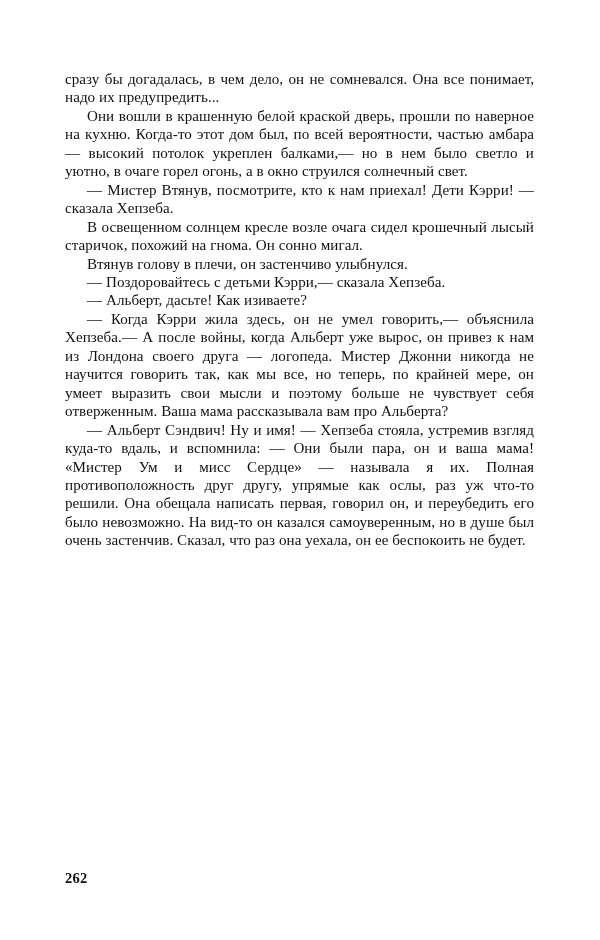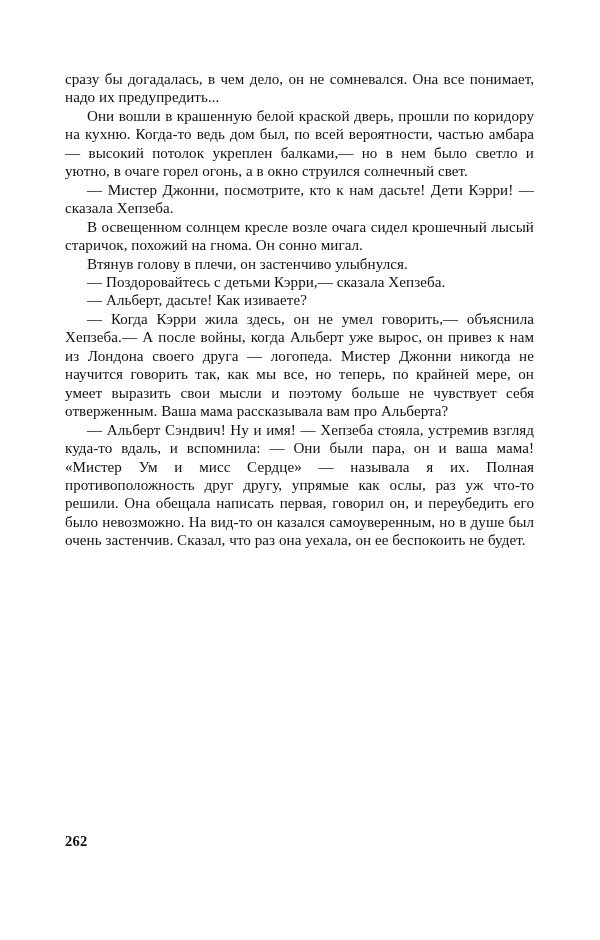--- a/index.html
+++ b/index.html
@@ -45,41 +45,41 @@
     content: "";
     display: inline-block;
     width: 100%;
   }
   .para.nostretch::after {
     content: none;
   }
   #page-number {
     position: absolute;
     left: 65px;
-    top: 833px;
+    top: 870px;
     font-size: 14.5px;
     font-weight: bold;
     font-family: "Liberation Serif", "DejaVu Serif", serif;
     letter-spacing: 0.3px;
   }
 </style>
 </head>
 <body>
 
 <div id="page">
 
   <div id="text-column">
 
     <p class="para noindent nostretch">сразу бы догадалась, в чем дело, он не сомневался. Она все понимает, надо их предупредить...</p>
 
 
 
-    <p class="para nostretch">Они вошли в крашенную белой краской дверь, прошли по коридору на кухню. Когда-то ведь дом был, по всей вероятности, частью амбара — высокий потолок укреплен балками,— но в нем было светло и уютно, в очаге горел огонь, а в окно струился солнечный свет.</p>
+    <p class="para nostretch">Они вошли в крашенную белой краской дверь, прошли по наверное на кухню. Когда-то этот дом был, по всей вероятности, частью амбара — высокий потолок укреплен балками,— но в нем было светло и уютно, в очаге горел огонь, а в окно струился солнечный свет.</p>
 
-    <p class="para nostretch">— Мистер Джонни, посмотрите, кто к нам дасьте! Дети Кэрри! — сказала Хепзеба.</p>
+    <p class="para nostretch">— Мистер Втянув, посмотрите, кто к нам приехал! Дети Кэрри! — сказала Хепзеба.</p>
 
     <p class="para nostretch">В освещенном солнцем кресле возле очага сидел крошечный лысый старичок, похожий на гнома. Он сонно мигал.</p>
 
     <p class="para nostretch">Втянув голову в плечи, он застенчиво улыбнулся.</p>
 
     <p class="para nostretch">— Поздоровайтесь с детьми Кэрри,— сказала Хепзеба.</p>
 
     <p class="para nostretch">— Альберт, дасьте! Как изиваете?</p>
 
 

